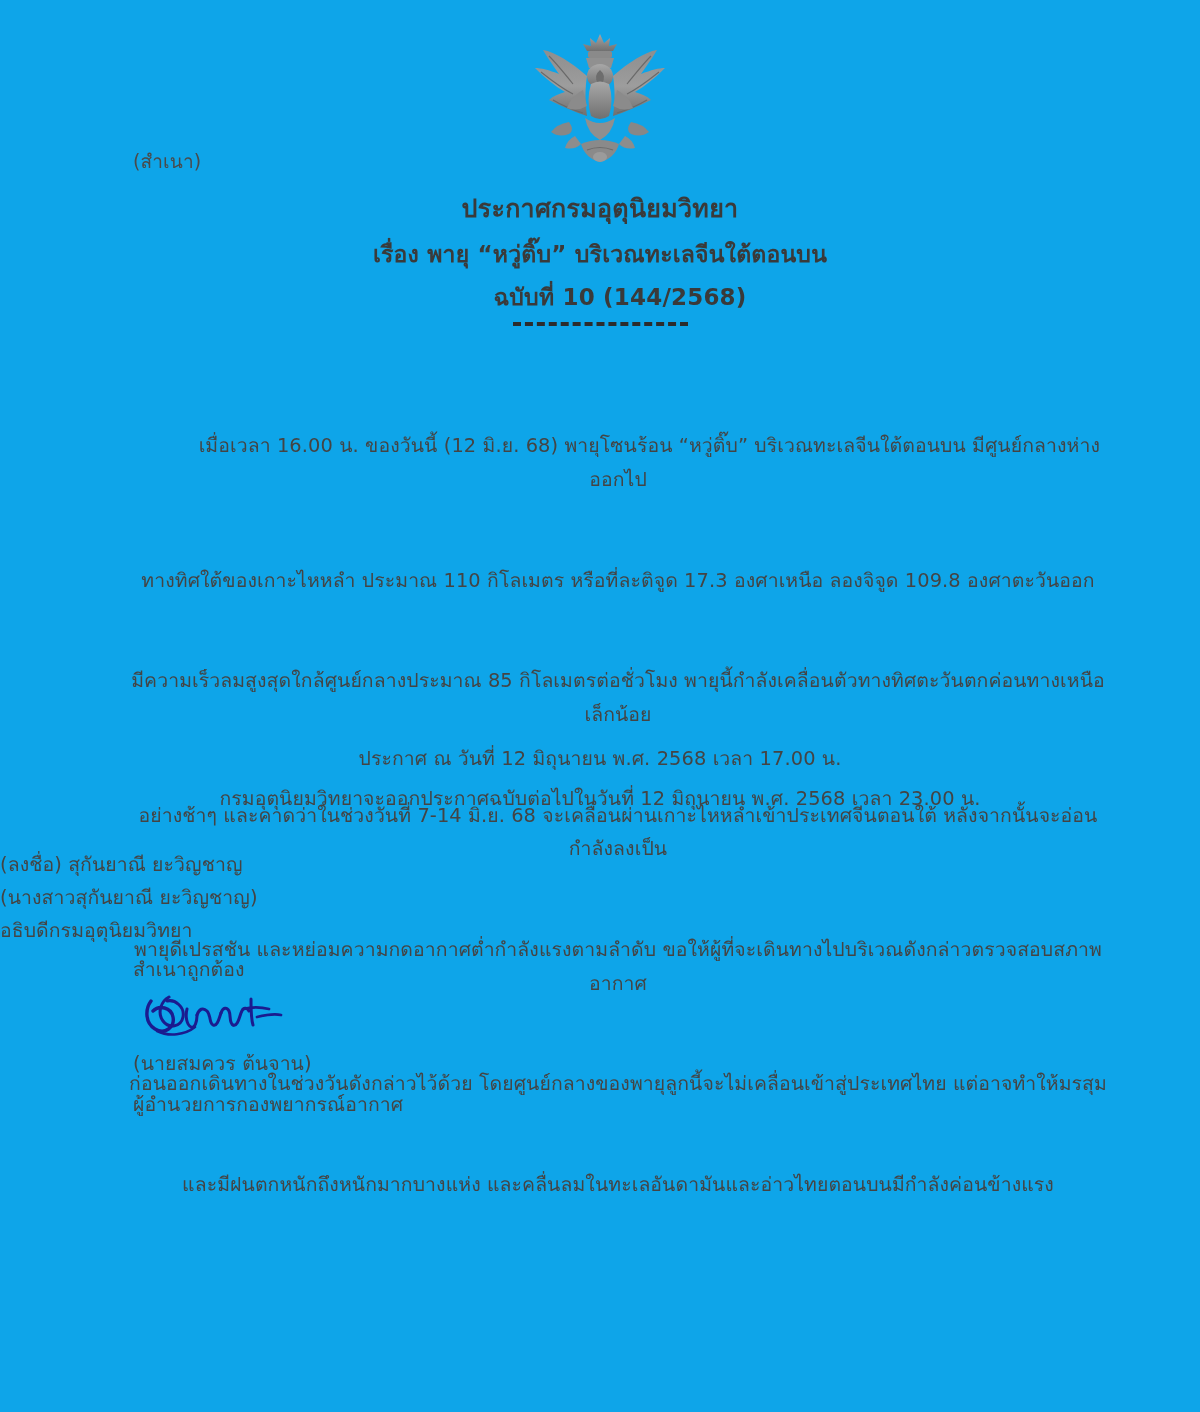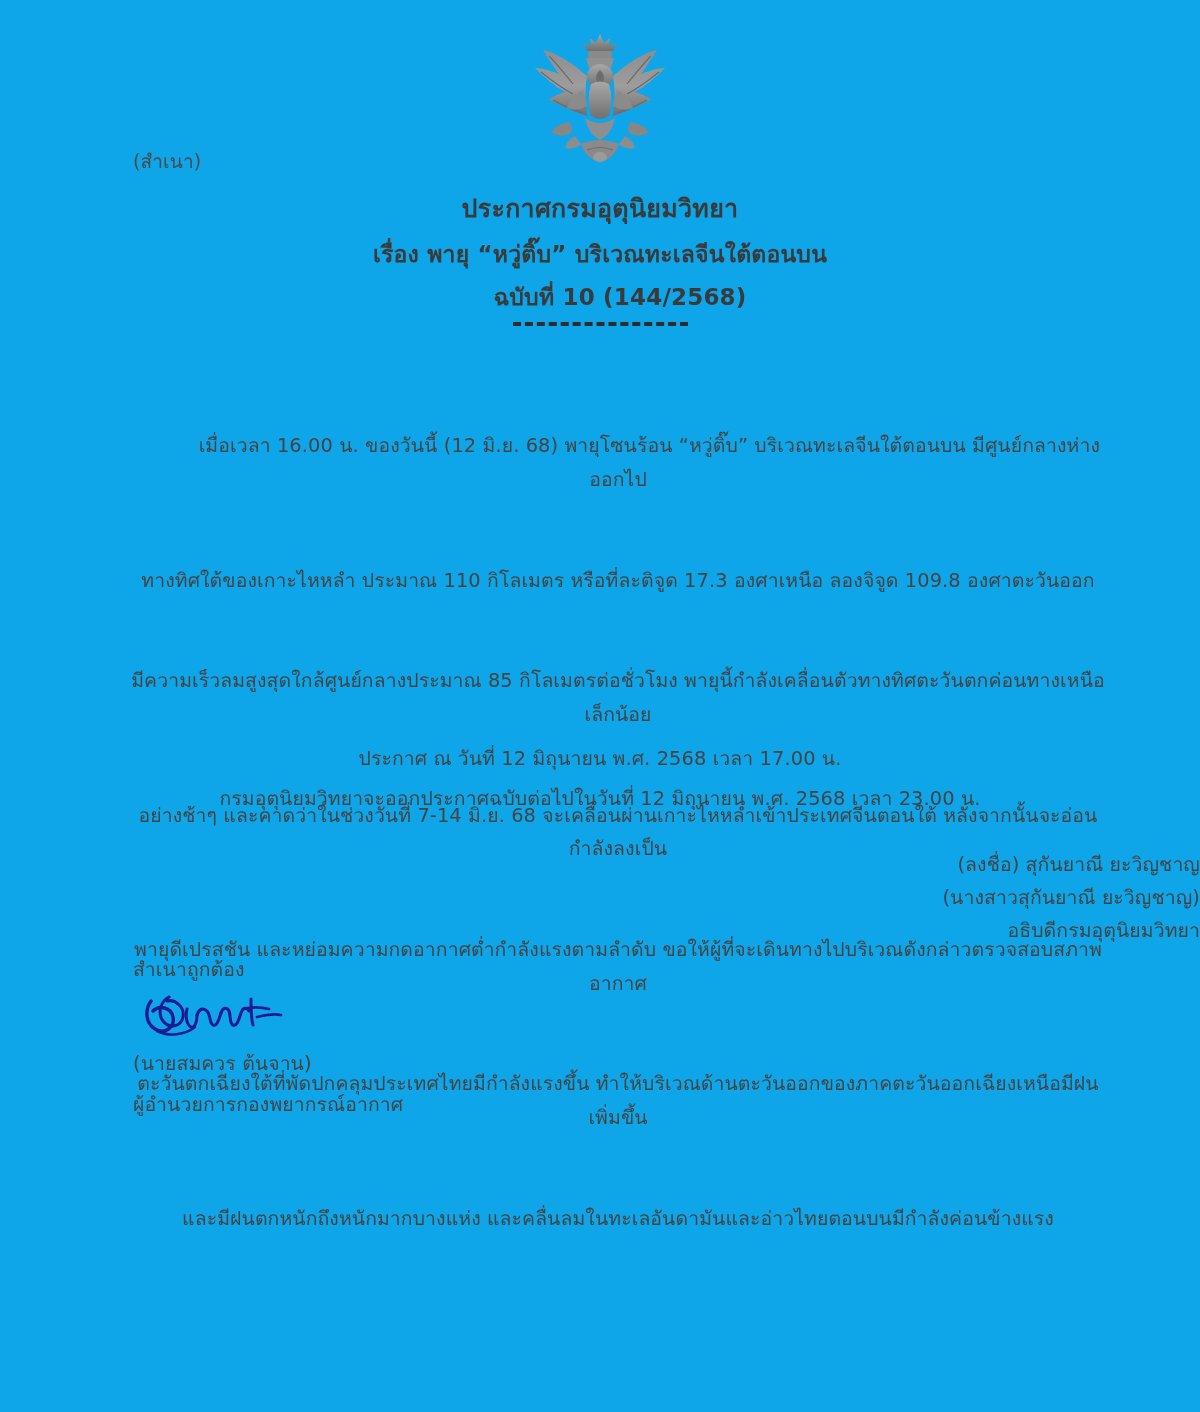--- a/index.html
+++ b/index.html
@@ -74,22 +74,22 @@
     position:absolute;left:0;right:0;top:742px;
     text-align:center;
   }
   .announce-line{
     font-size:19.4px;line-height:33px;color:#444;letter-spacing:.1px;
   }
   .announce-line.second{margin-top:7px;}
 
   
   .sign-block{
-    position:absolute;left:12px;right:0;top:848px;
-    text-align:right;
+    position:absolute;left:0;right:0;top:848px;
+    text-align:left;
   }
   .sign-line{
     font-size:19.4px;line-height:33px;color:#444;letter-spacing:.1px;
   }
   .sign-line.r2{}
   .sign-line.r3{}
 
   
   .cert-block{
     position:absolute;left:133px;top:955px;width:420px;
@@ -176,21 +176,21 @@
     <div class="divider"></div>
   </div>
 
   <div class="body-block">
     <div class="para para-1">
       <span class="ln">          เมื่อเวลา 16.00 น. ของวันนี้ (12 มิ.ย. 68) พายุโซนร้อน “หวู่ติ๊บ” บริเวณทะเลจีนใต้ตอนบน มีศูนย์กลางห่างออกไป</span>
       <span class="ln">ทางทิศใต้ของเกาะไหหลำ ประมาณ 110 กิโลเมตร หรือที่ละติจูด 17.3 องศาเหนือ ลองจิจูด 109.8 องศาตะวันออก</span>
       <span class="ln">มีความเร็วลมสูงสุดใกล้ศูนย์กลางประมาณ 85 กิโลเมตรต่อชั่วโมง พายุนี้กำลังเคลื่อนตัวทางทิศตะวันตกค่อนทางเหนือเล็กน้อย</span>
       <span class="ln">อย่างช้าๆ และคาดว่าในช่วงวันที่ 7-14 มิ.ย. 68 จะเคลื่อนผ่านเกาะไหหลำเข้าประเทศจีนตอนใต้ หลังจากนั้นจะอ่อนกำลังลงเป็น</span>
       <span class="ln">พายุดีเปรสชัน และหย่อมความกดอากาศต่ำกำลังแรงตามลำดับ ขอให้ผู้ที่จะเดินทางไปบริเวณดังกล่าวตรวจสอบสภาพอากาศ</span>
-      <span class="ln">ตะวันตกเฉียงใต้ที่พัดปกคลุมประเทศไทยมีกำลังแรงขึ้น ทำให้บริเวณด้านตะวันออกของภาคตะวันออกเฉียงเหนือมีฝนเพิ่มขึ้น</span>
+      <span class="ln">ก่อนออกเดินทางในช่วงวันดังกล่าวไว้ด้วย โดยศูนย์กลางของพายุลูกนี้จะไม่เคลื่อนเข้าสู่ประเทศไทย แต่อาจทำให้มรสุม</span>
       <span class="ln">และมีฝนตกหนักถึงหนักมากบางแห่ง และคลื่นลมในทะเลอันดามันและอ่าวไทยตอนบนมีกำลังค่อนข้างแรง</span>
     </div>
 
   </div>
 
   <div class="announce-block">
     <div class="announce-line">ประกาศ ณ วันที่ 12 มิถุนายน พ.ศ. 2568 เวลา 17.00 น.</div>
     <div class="announce-line second">กรมอุตุนิยมวิทยาจะออกประกาศฉบับต่อไปในวันที่ 12 มิถุนายน พ.ศ. 2568 เวลา 23.00 น.</div>
   </div>
 

